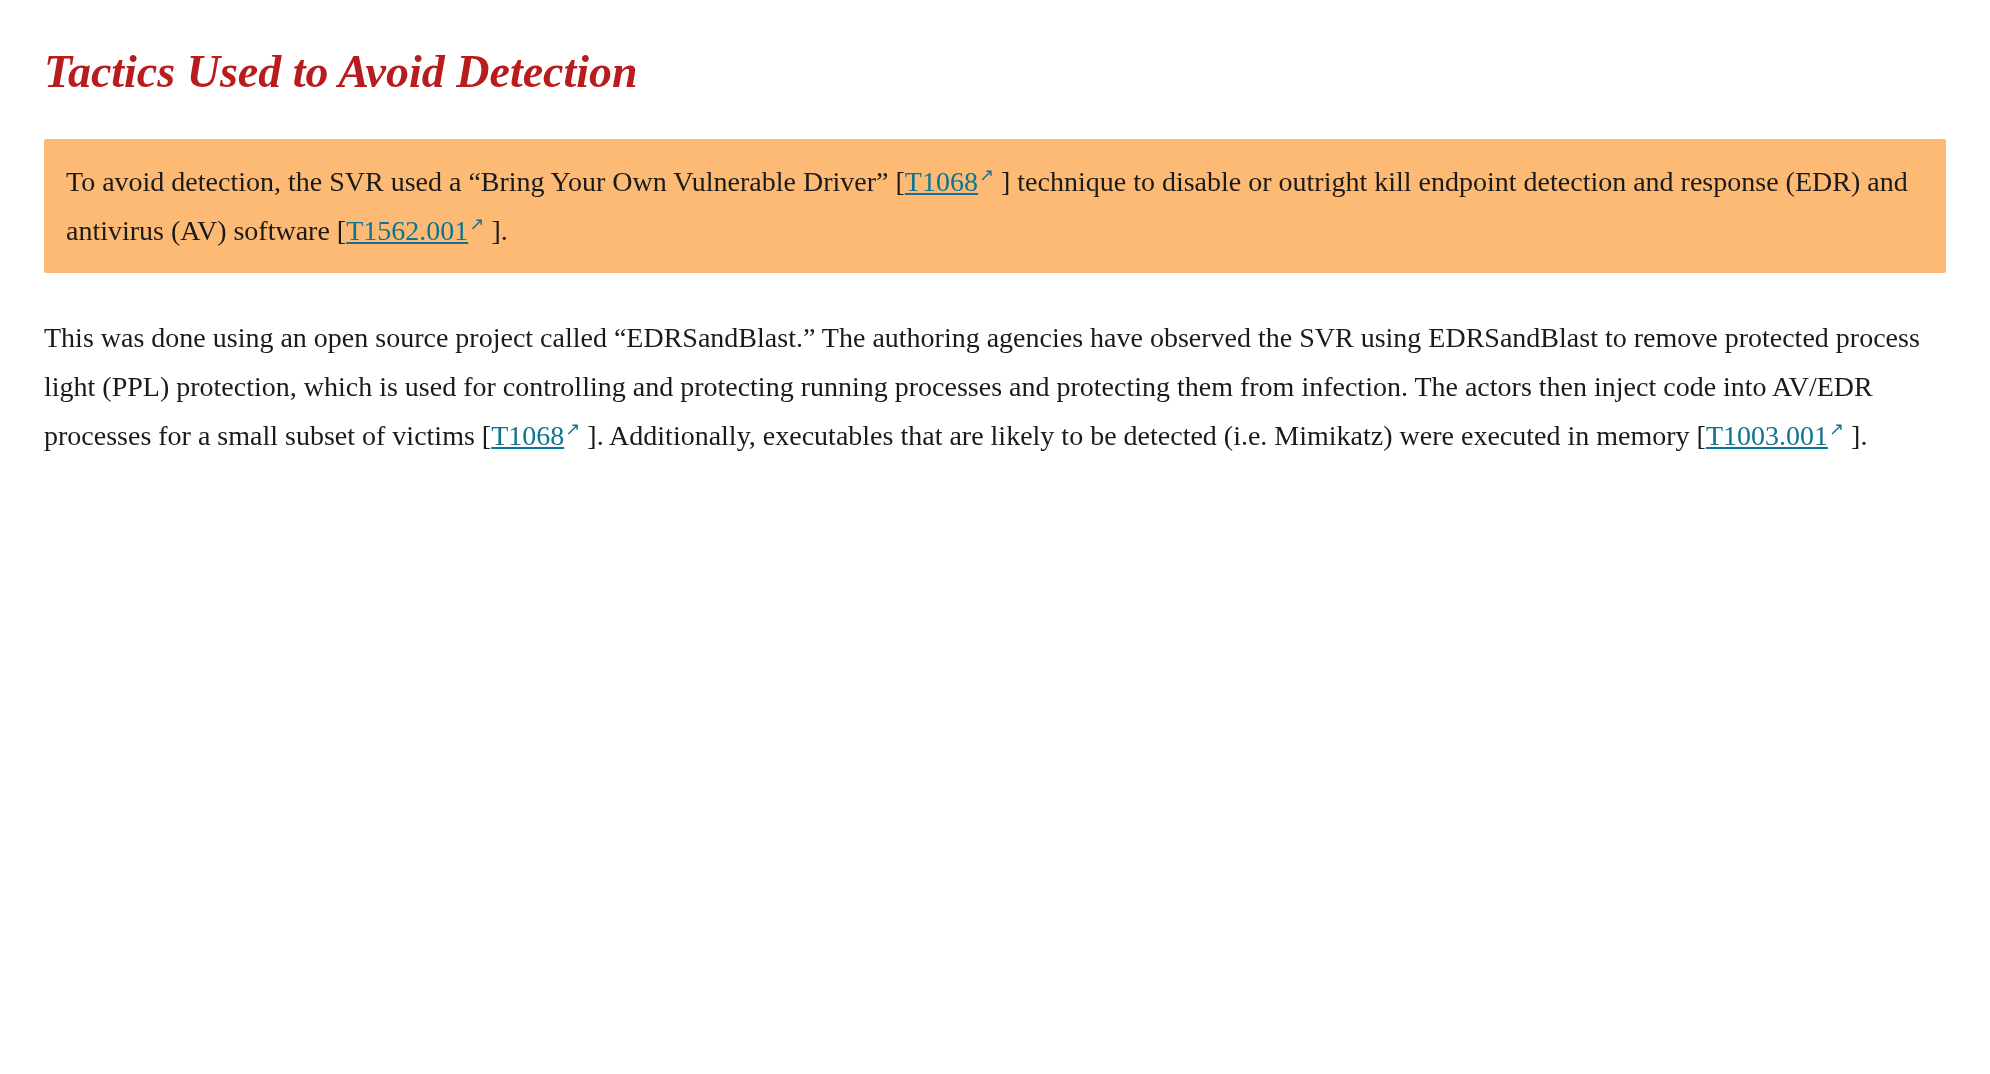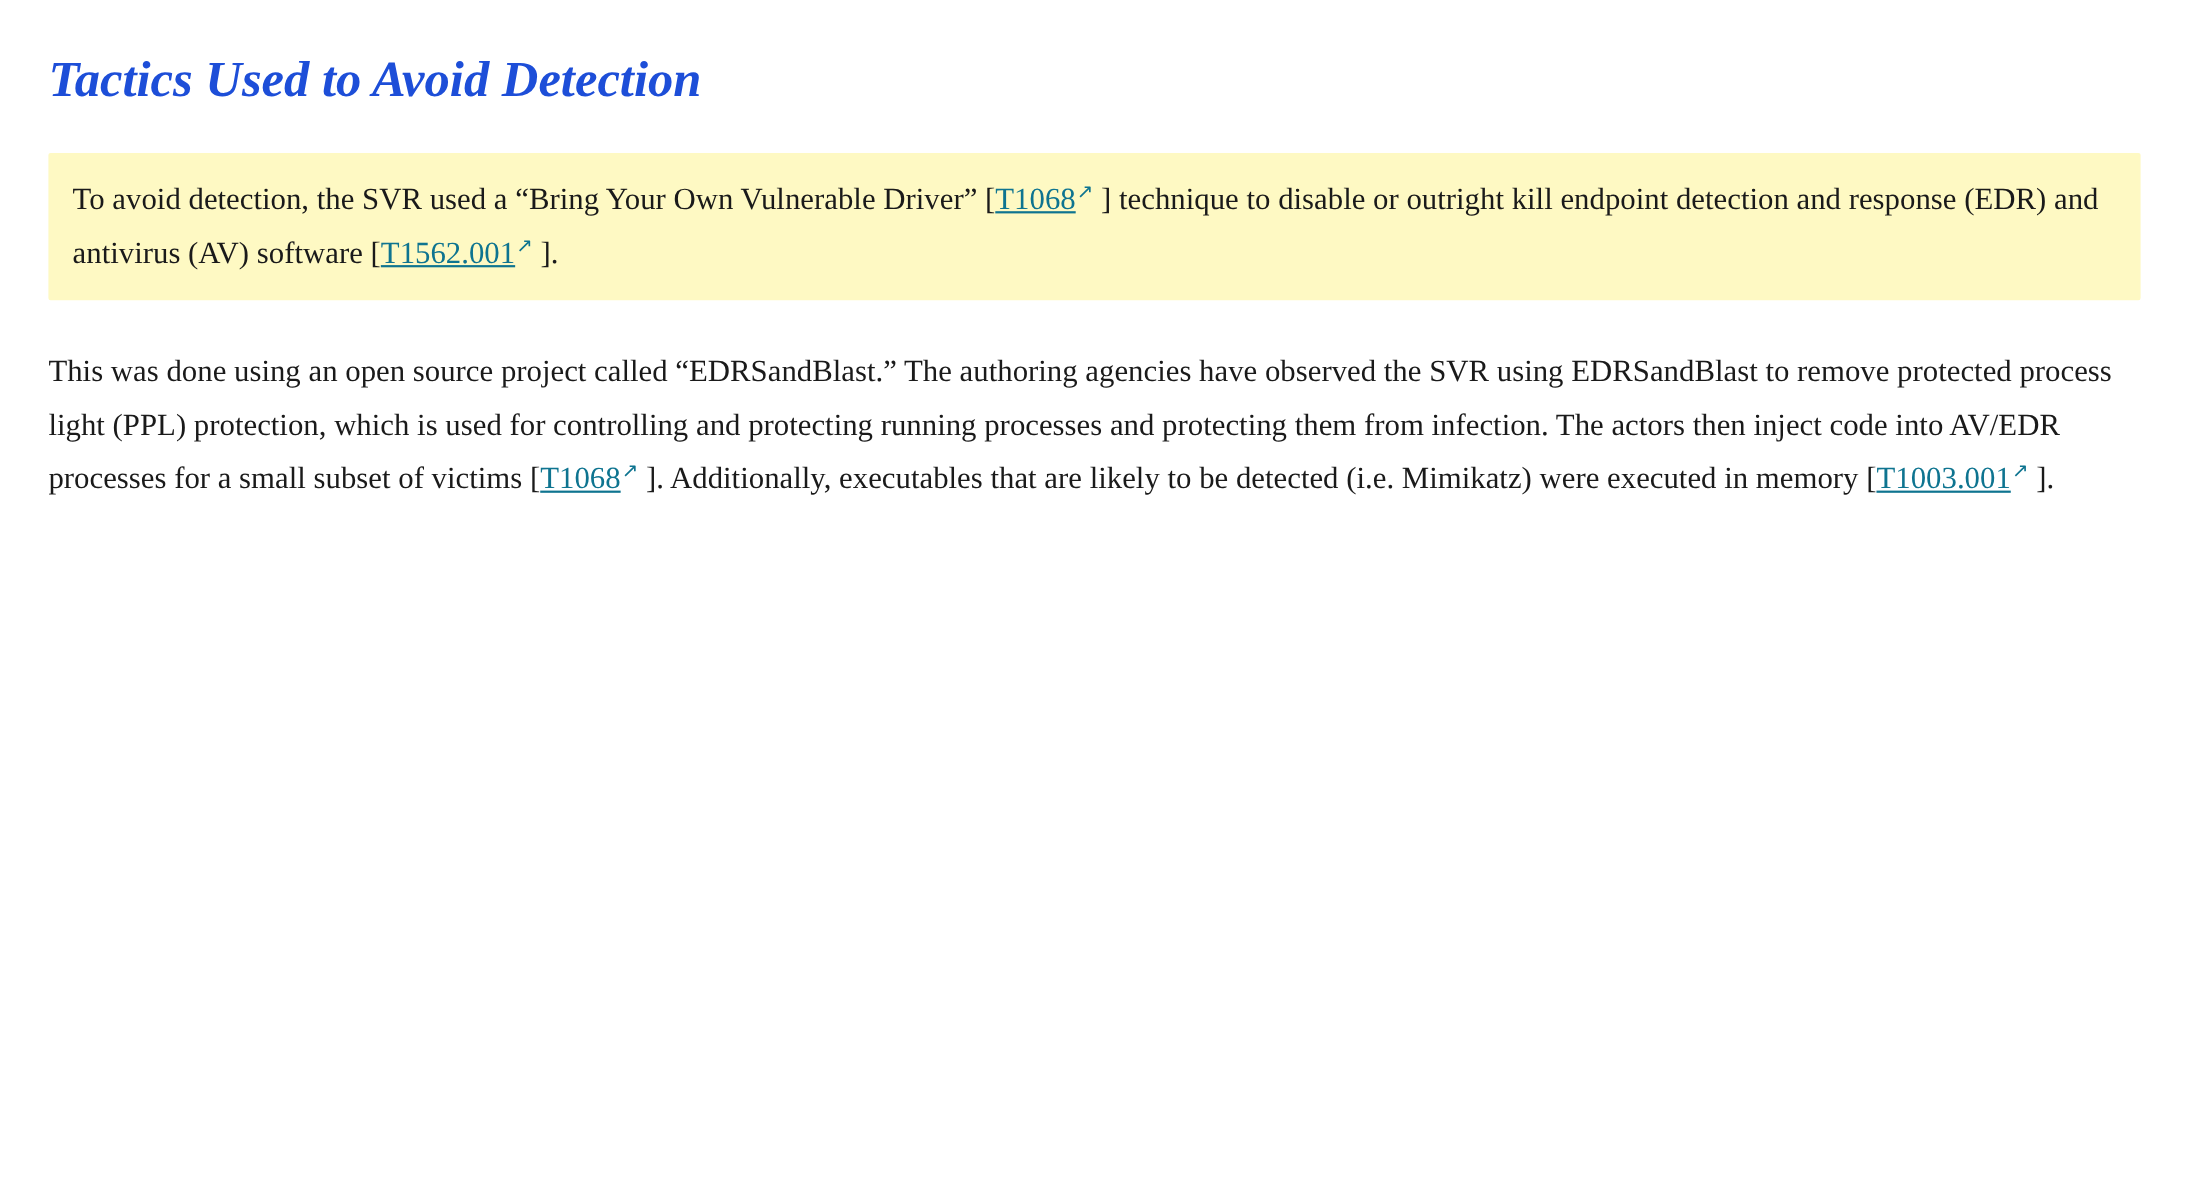--- a/index.html
+++ b/index.html
@@ -15,27 +15,27 @@
       line-height: 1.6;
       color: #1a1a1a;
       padding: 44px 44px 60px 44px;
       max-width: 1990px;
     }
 
     .page-title {
       font-size: 46px;
       font-weight: 900;
       font-style: italic;
-      color: #1d4ed8;
+      color: #b91c1c;
       margin-bottom: 40px;
       line-height: 1.2;
     }
 
     .highlighted-paragraph {
-      background-color: #fef9c3;
+      background-color: #fdba74;
       padding: 18px 22px;
       margin-bottom: 40px;
       border-radius: 2px;
     }
 
     .normal-paragraph {
       margin-bottom: 40px;
       line-height: 1.75;
     }
 

